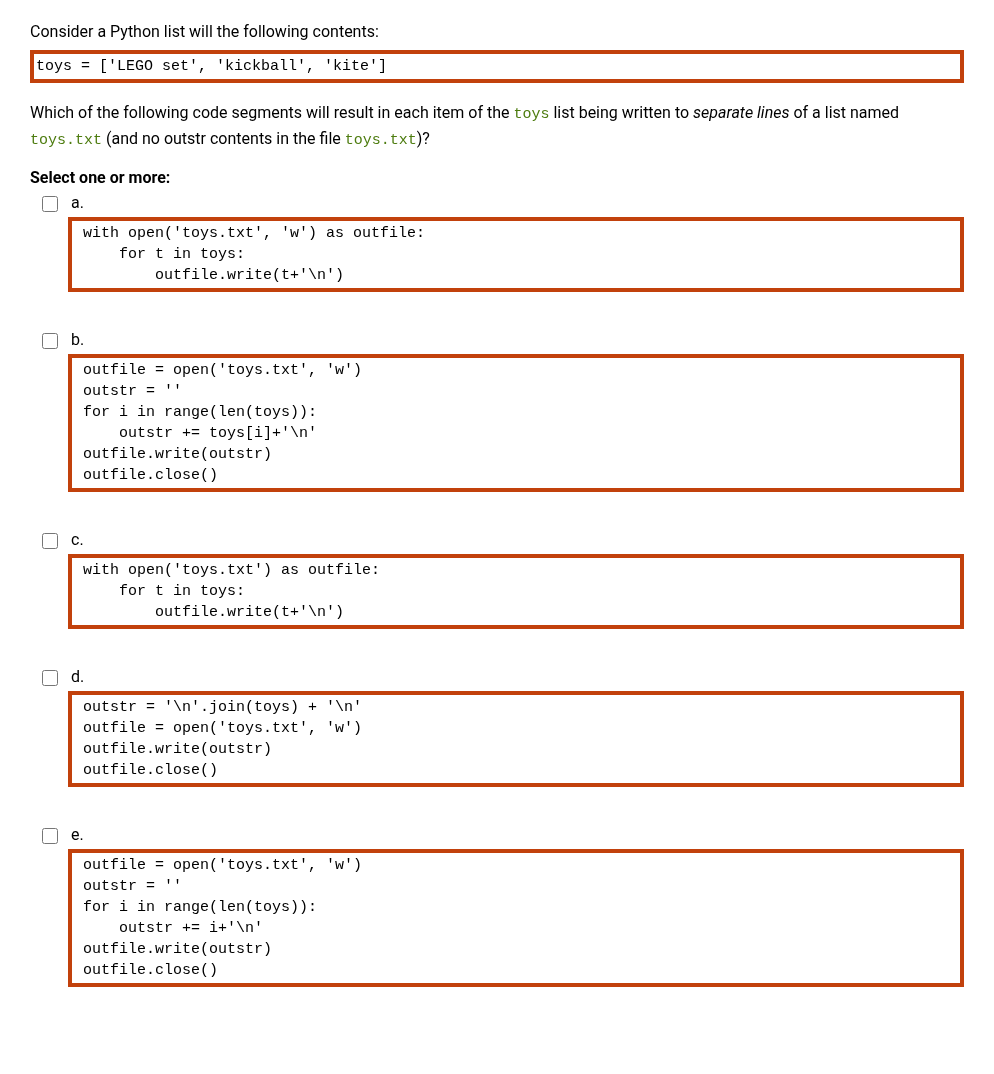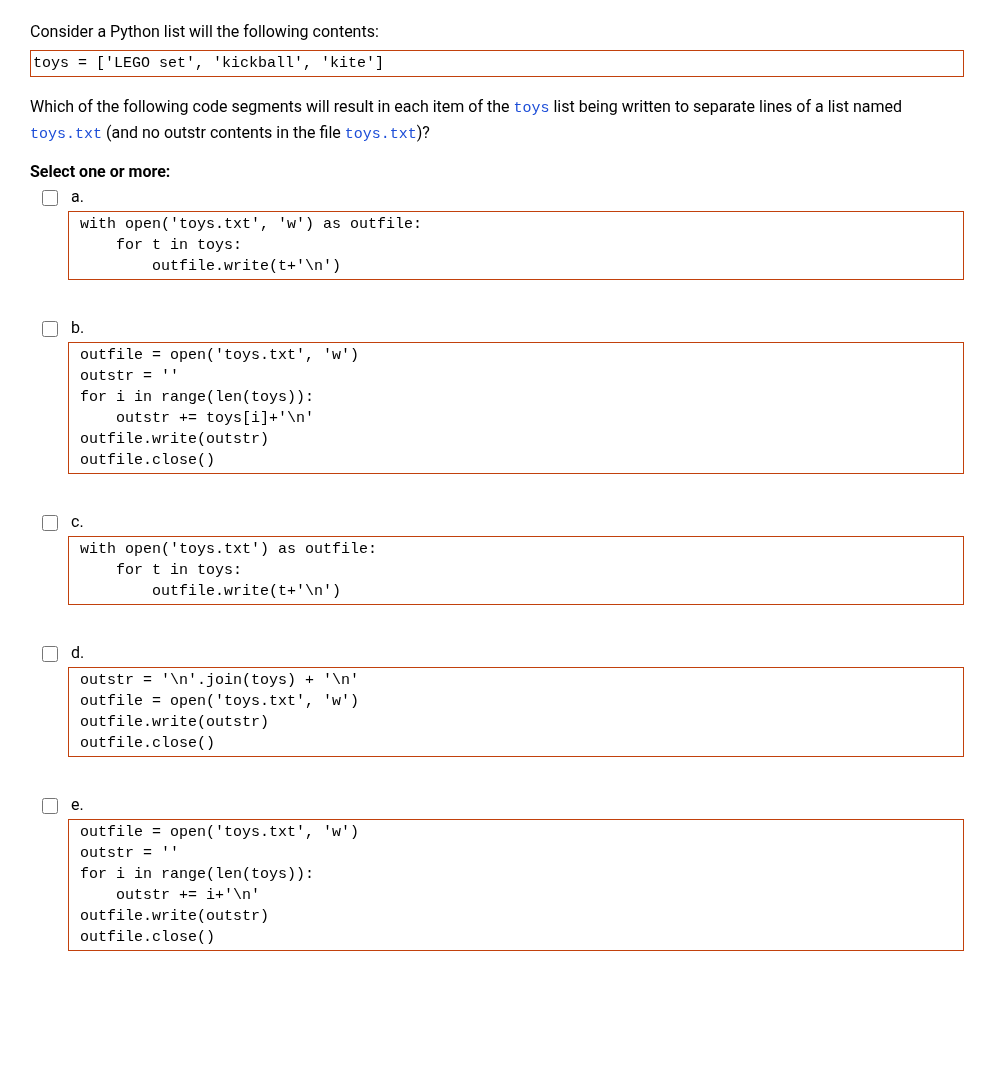--- a/index.html
+++ b/index.html
@@ -12,37 +12,38 @@
     width: 994px;
     box-sizing: border-box;
   }
   .question-text {
     line-height: 1.5;
     margin-bottom: 6px;
   }
   .code-inline {
     font-family: "Courier New", Courier, monospace;
     font-size: 15px;
-    color: #1d4ed8;
+    color: #4d7c0f;
   }
   .code-block {
     font-family: "Courier New", Courier, monospace;
     font-size: 15px;
     color: #000;
-    border: 1px solid #c2410c;
+    border: 4px solid #c2410c;
     padding: 2px 2px;
     white-space: pre;
     line-height: 1.4;
     margin: 0;
     box-sizing: border-box;
   }
   .code-block.full {
     width: 100%;
   }
   .italic {
+    font-style: italic;
   }
   .select-prompt {
     margin-top: 16px;
     margin-bottom: 6px;
     font-weight: bold;
   }
   .options {
     padding-left: 12px;
   }
   .option {

